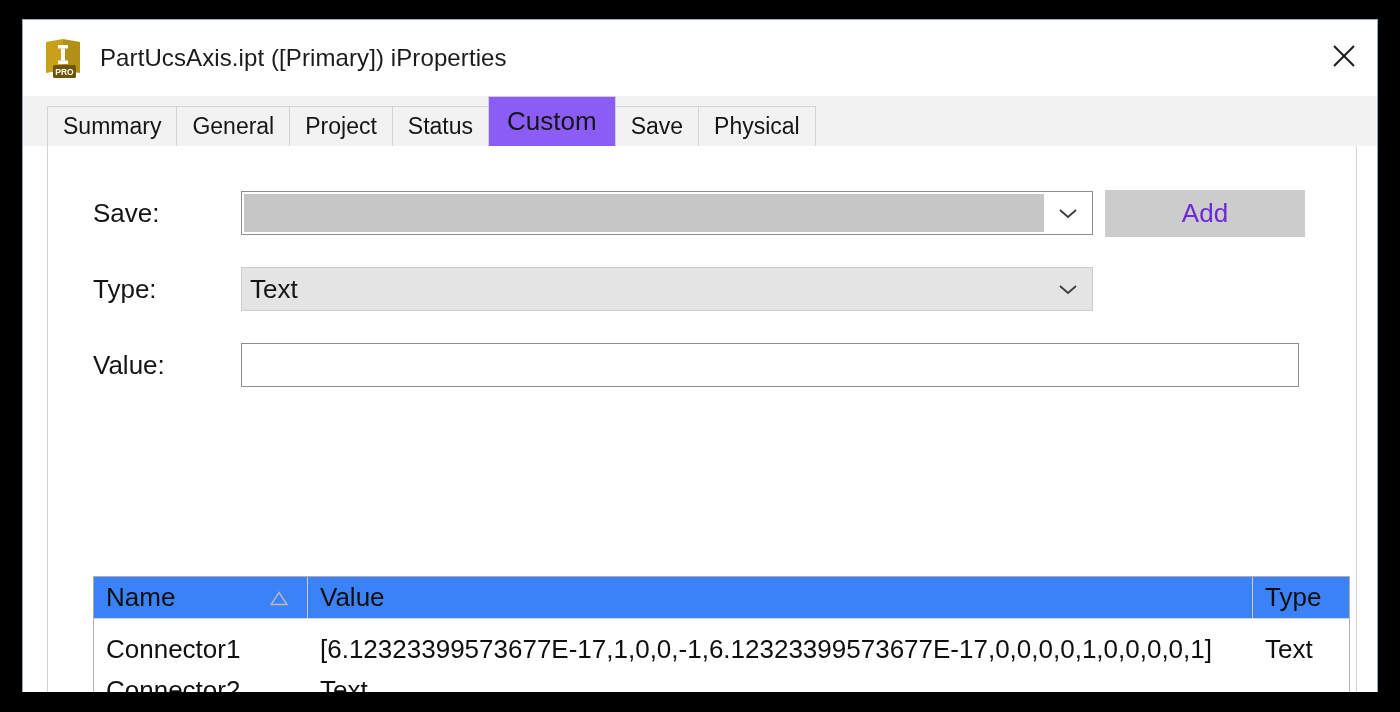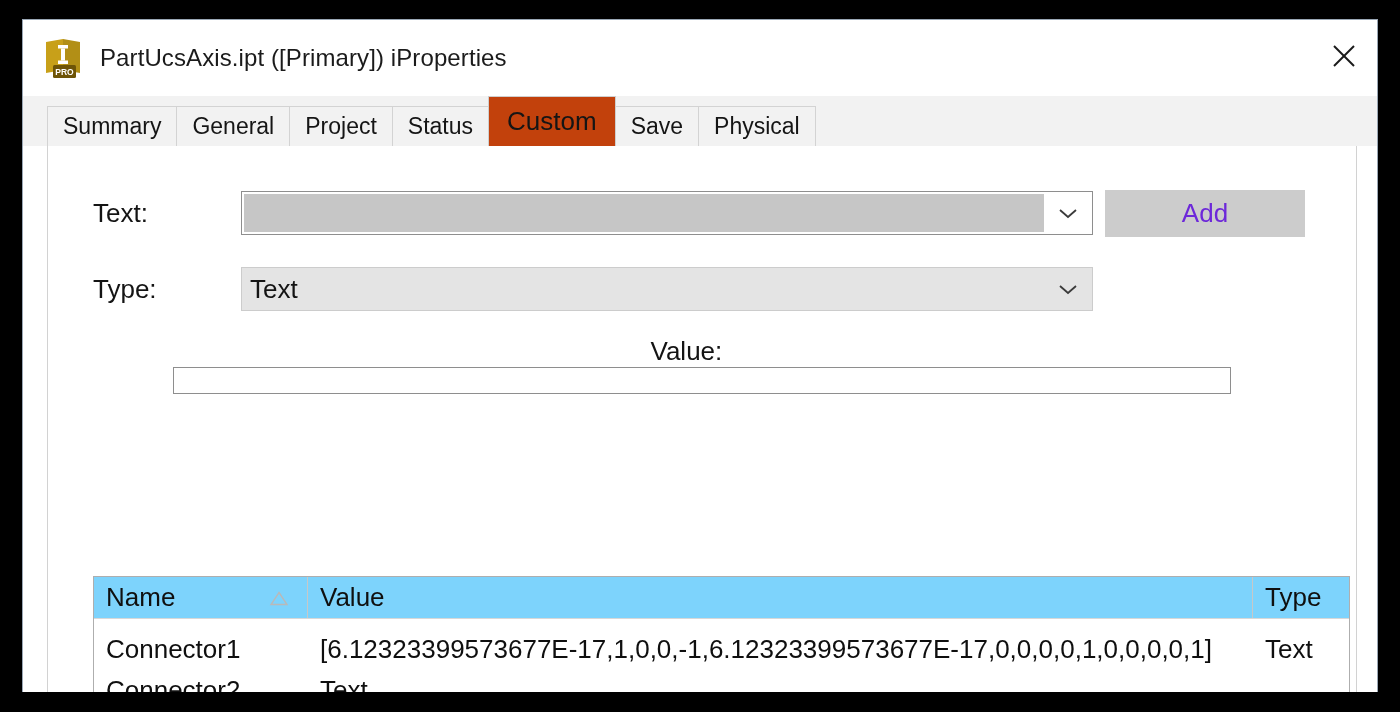--- a/index.html
+++ b/index.html
@@ -86,21 +86,21 @@
     display: flex;
     align-items: center;
     justify-content: center;
     font-size: 23px;
     color: #151515;
     white-space: nowrap;
     margin-right: -1px;
   }
   .tab.active {
     height: 50px;
-    background: #c2410c;
+    background: #8b5cf6;
     border: 1px solid #cfcfcf;
     border-bottom: none;
     font-size: 26px;
     padding: 0 18px;
     z-index: 3;
     margin-bottom: 0;
   }
 
   
   .tabpage {
@@ -120,21 +120,21 @@
   }
   .row {
     position: relative;
     display: flex;
     align-items: center;
     margin: 0 0 0 0;
     height: 58px;
   }
   .row.name-row  { margin-top: 14px; }
   .row.type-row  { margin-top: 18px; }
-  .row.value-row { margin-top: 18px; flex-direction: column; }
+  .row.value-row { margin-top: 18px; }
 
   .field-label {
     width: 193px;
     padding-left: 45px;
     font-size: 26px;
     color: #141414;
   }
 
   .combo {
     position: relative;
@@ -205,21 +205,21 @@
     width: 1257px;
     height: 232px;
     background: #ffffff;
     border: 1px solid #aeaeae;
     overflow: hidden;
   }
   .lv-header {
     display: flex;
     height: 42px;
     border-bottom: 1px solid #d8d8d8;
-    background: #7dd3fc;
+    background: #3b82f6;
   }
   .lv-th {
     position: relative;
     display: flex;
     align-items: center;
     font-size: 26px;
     color: #0f0f0f;
     padding-left: 12px;
     border-right: 1px solid #c8c8c8;
     height: 100%;
@@ -301,21 +301,21 @@
       <div class="tab">
           <span>Physical</span>
         </div>
     </div>
 
     <div class="tabpage">
 
       <div class="form">
 
         <div class="row name-row">
-          <div class="field-label">Text:</div>
+          <div class="field-label">Save:</div>
           <div class="combo">
             <div class="combo-fill"></div>
             <div class="combo-text" title=""></div>
             <div class="arrow">
               <svg width="22" height="14" viewBox="0 0 22 14">
                 <polyline points="3,4 11,11 19,4" fill="none" stroke="#3b3b3b" stroke-width="1.8"></polyline>
               </svg>
             </div>
           </div>
           <div class="side-btn">Add</div>

